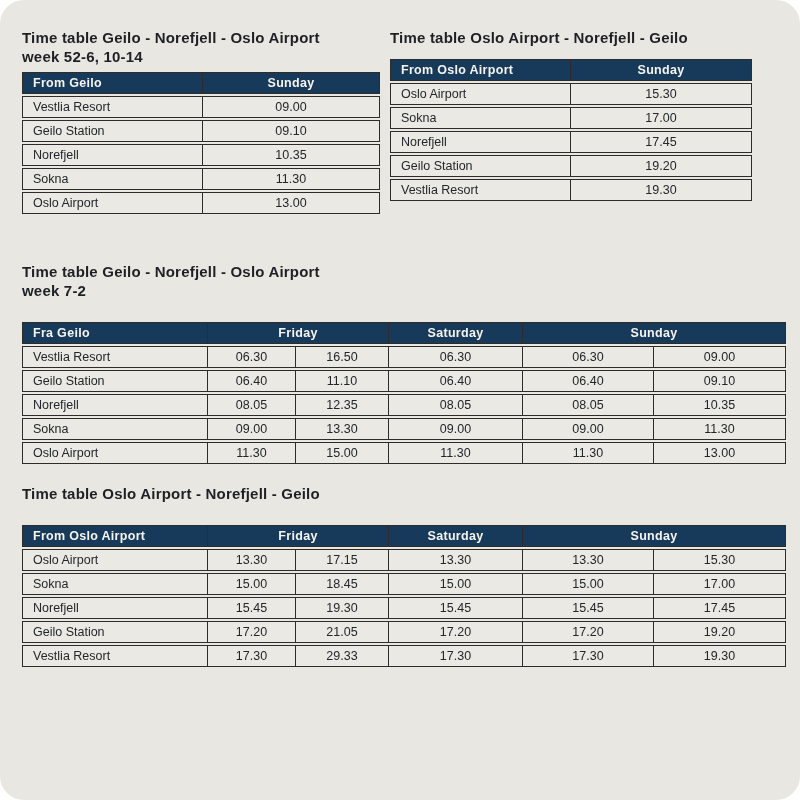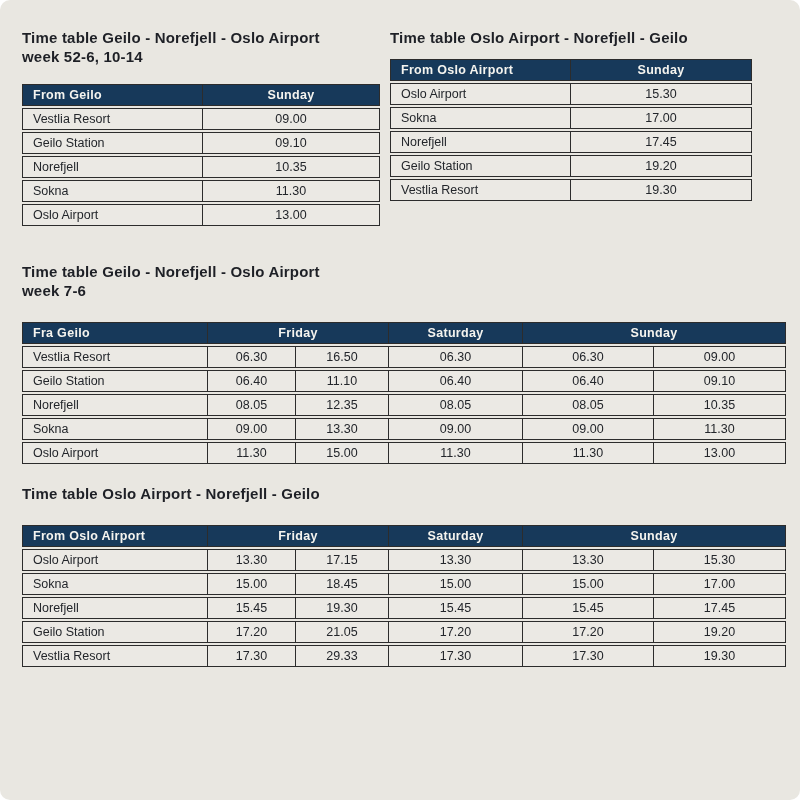--- a/index.html
+++ b/index.html
@@ -16,38 +16,38 @@
   html,body{margin:0;padding:0;}
   body{
     width:800px;height:800px;position:relative;
     background:var(--page-bg);
     font-family:"Liberation Sans", sans-serif;
     -webkit-font-smoothing:antialiased;
   }
   .panel{
     position:absolute;inset:0;
     background:var(--panel-bg);
-    border-radius:10px;
+    border-radius:24px;
     overflow:hidden;
   }
   .sec{position:absolute;}
   .sec1{left:22px;top:28px;width:358px;}
   .sec2{left:390px;top:28px;width:362px;}
   .sec3{left:22px;top:262px;width:764px;}
   .sec4{left:22px;top:484px;width:764px;}
   .title{
     margin:0;font-size:15px;font-weight:bold;line-height:19px;
     color:var(--title-text);letter-spacing:.2px;
   }
   .tline{display:block;}
   table.tt{
     border-collapse:separate;border-spacing:0 2px;
     table-layout:fixed;margin-top:20px;
   }
-  .sec1 table.tt{margin-top:16px;width:358px;}
+  .sec1 table.tt{margin-top:4px;width:358px;}
   .sec2 table.tt{margin-top:10px;width:362px;}
   .t6col{width:764px;}
   .sec1 col.cs,.sec2 col.cs{width:180px;}
   .sec1 col.cd{width:178px;}
   .sec2 col.cd{width:182px;}
   .t6col col.cs{width:185px;}
   .t6col col.cf1{width:88px;}
   .t6col col.cf2{width:93px;}
   .t6col col.csat{width:134px;}
   .t6col col.csun1{width:131px;}
@@ -157,21 +157,21 @@
           <td class="station">Vestlia Resort</td>
           <td>19.30</td>
         </tr>
       </tbody>
     </table>
   </section>
 
   <section class="sec sec3">
     <h2 class="title">
       <span class="tline">Time table Geilo - Norefjell - Oslo Airport</span>
-      <span class="tline">week 7-6</span>
+      <span class="tline">week 7-2</span>
     </h2>
     <table class="tt t6col">
       <colgroup>
         <col class="cs">
           <col class="cf1">
           <col class="cf2">
           <col class="csat">
           <col class="csun1">
           <col class="csun2">
       </colgroup>

